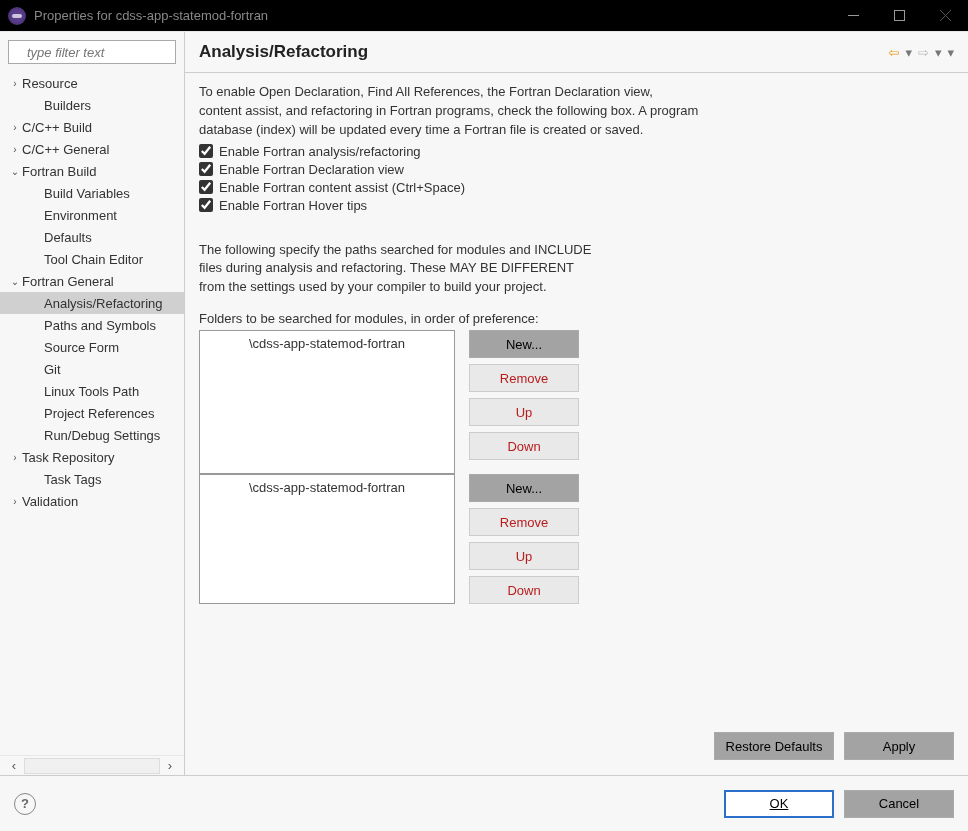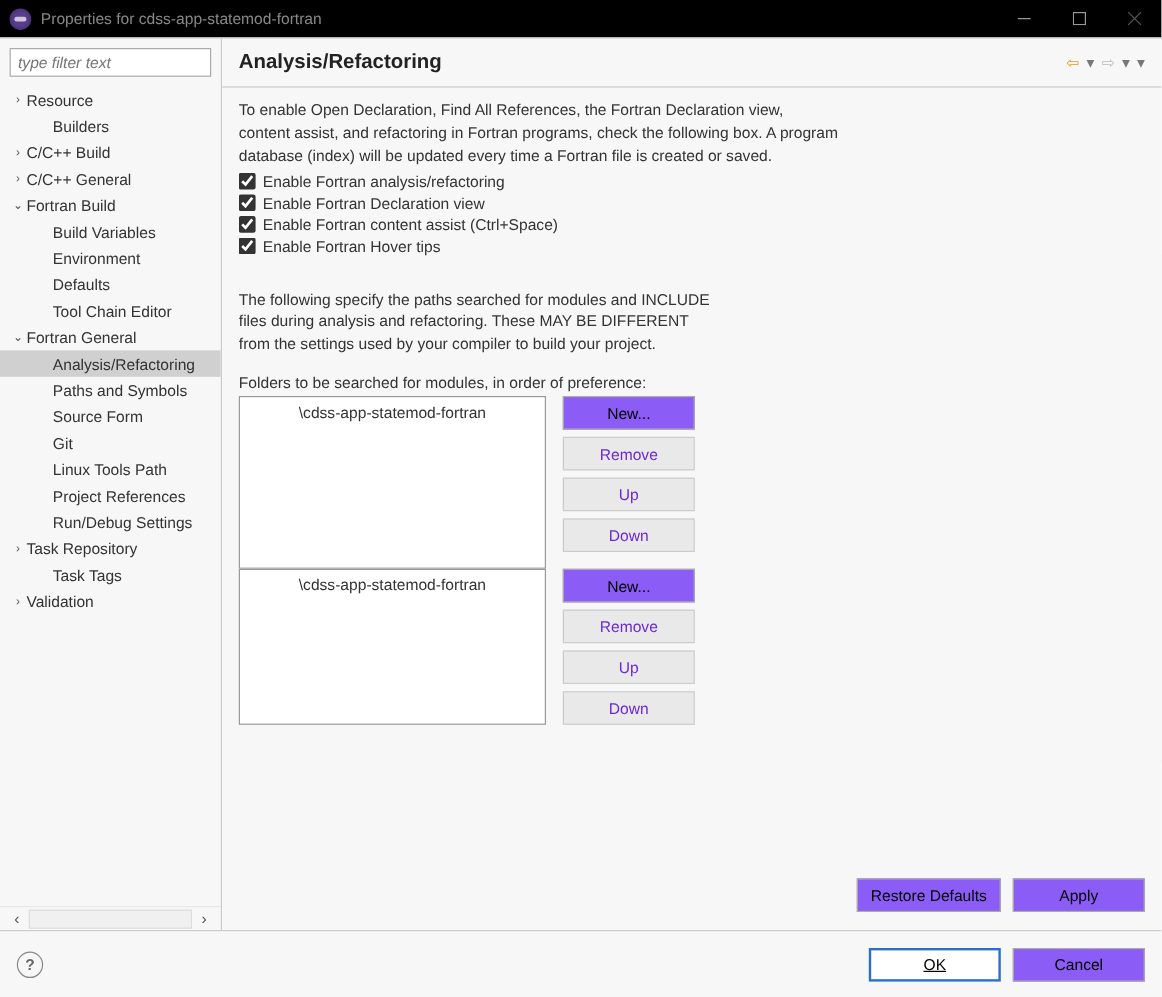--- a/index.html
+++ b/index.html
@@ -55,21 +55,21 @@
     background: #f7f7f7;
     display: flex;
     flex-direction: column;
   }
   .filter-box {
     margin: 8px 8px 6px 8px;
   }
   .filter-box input {
     width: 100%;
     height: 24px;
-    padding: 2px 6px;
+    padding: 2px 18px;
     border: 1px solid #aaa;
     font-family: inherit;
     font-size: 13px;
     color: #777;
     font-style: italic;
     background:#fff;
   }
   .tree {
     flex: 1;
     overflow: hidden;
@@ -182,27 +182,27 @@
   }
   .folder-buttons {
     display: flex;
     flex-direction: column;
     gap: 6px;
   }
   .btn {
     width: 110px;
     height: 28px;
     border: 1px solid #aaa;
-    background: #8b5cf6;
+    background: #a3a3a3;
     font-family: inherit;
     font-size: 13px;
     cursor: pointer;
   }
   .btn:disabled {
-    color: #6d28d9;
+    color: #b91c1c;
     background: #e9e9e9;
     border-color:#ccc;
     cursor: default;
   }
   .bottom-right-row {
     position: absolute;
     right: 14px;
     bottom: 8px;
     display: flex;
     gap: 10px;

